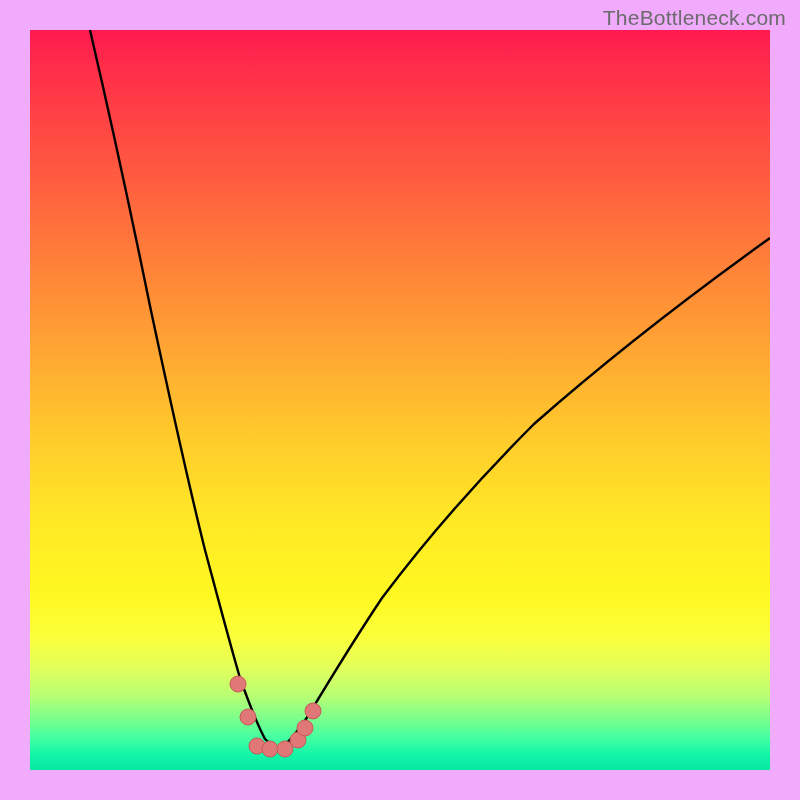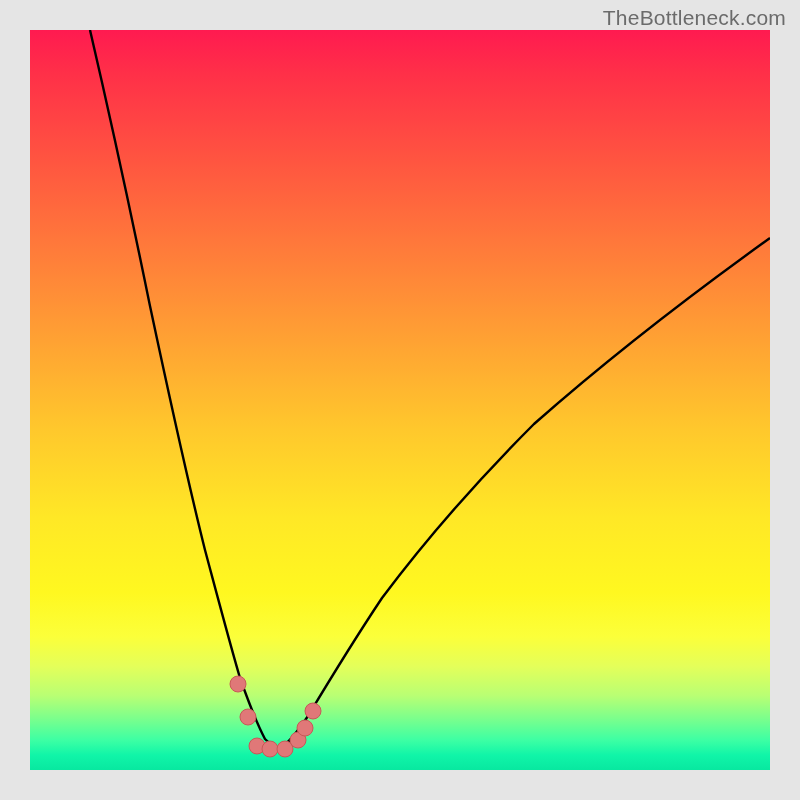--- a/index.html
+++ b/index.html
@@ -10,21 +10,21 @@
     background: #000;
     overflow: hidden;
     font-family: Arial, Helvetica, sans-serif;
   }
   .frame {
     position: absolute;
     left: 0;
     top: 0;
     width: 800px;
     height: 800px;
-    background: #e5e5e5;
+    background: #f0abfc;
   }
   .plot-area {
     position: absolute;
     left: 30px;
     top: 30px;
     width: 740px;
     height: 740px;
     overflow: hidden;
   }
   .gradient {

